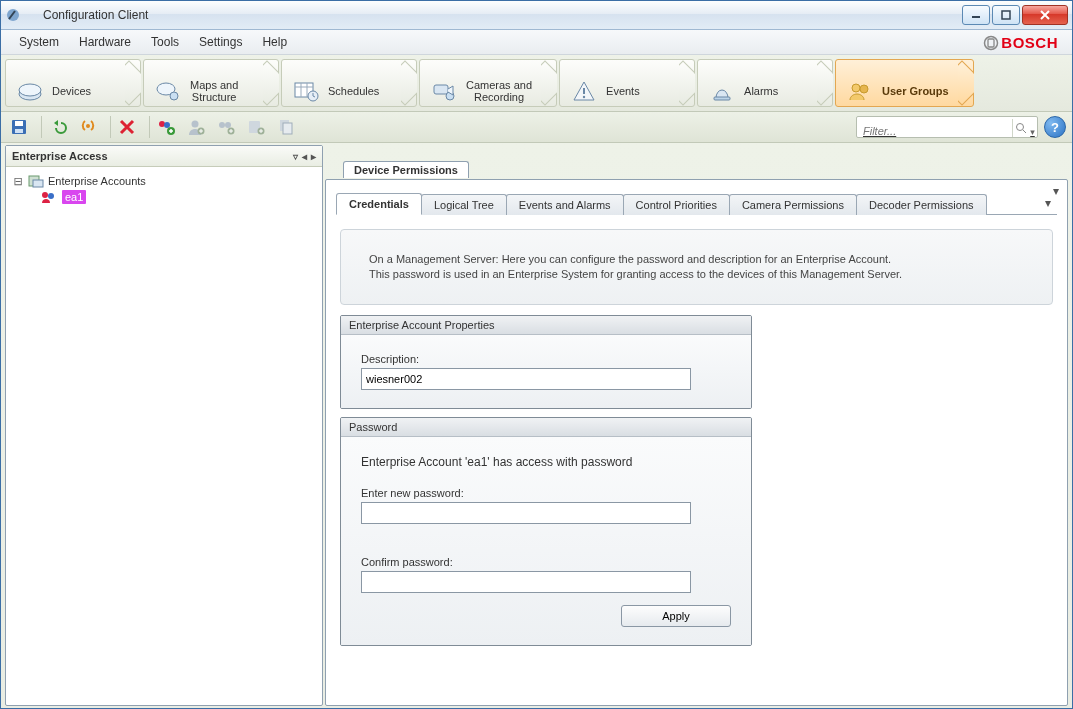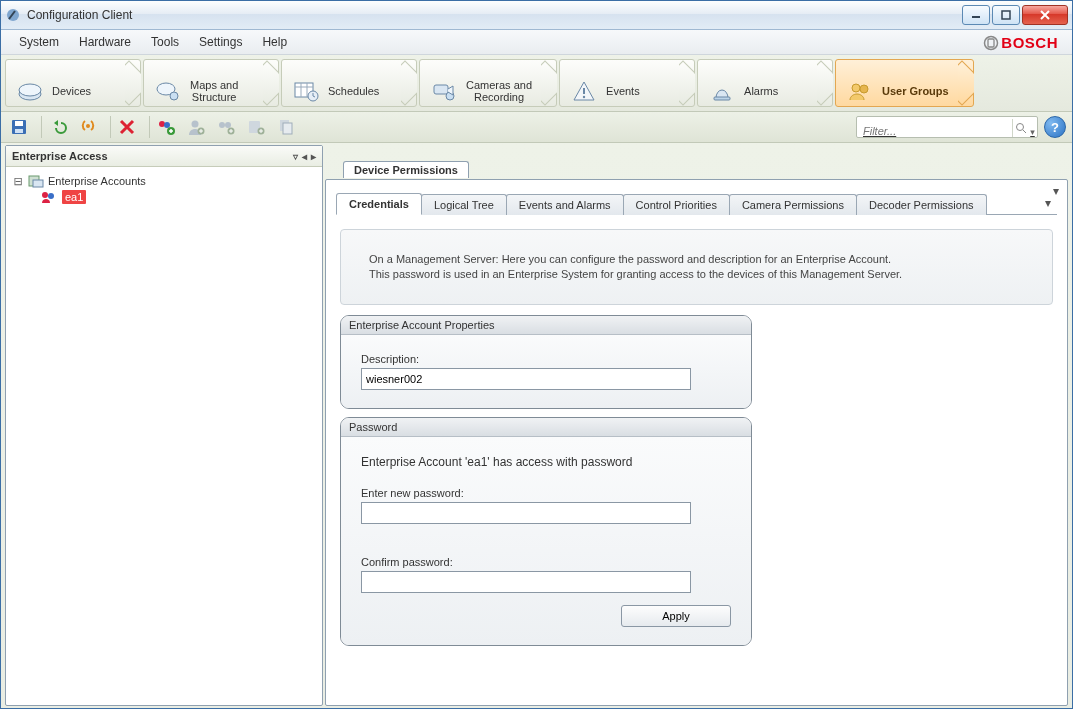--- a/index.html
+++ b/index.html
@@ -1,21 +1,21 @@
 <!DOCTYPE html>
 <html><head>
 <meta charset="utf-8">
 <style>
 html,body{margin:0;padding:0;font-family:"Segoe UI",Tahoma,Arial,sans-serif;font-size:12px;color:#333;background:#d8e4ec;}
 .window{width:1073px;height:709px;border:1px solid #3b6ea5;background:#fff;box-sizing:border-box;display:flex;flex-direction:column;overflow:hidden;}
 
 
 .titlebar{height:28px;background:linear-gradient(#fdfefe,#e6edf5 45%,#d6e2ef 46%,#e2ecf6);border-bottom:1px solid #9fb8d2;display:flex;align-items:center;padding:0 4px;}
 .titlebar .appicon{width:16px;height:16px;margin-right:6px;}
-.titlebar .title{flex:0 0 auto;color:#333;font-size:12px;}
+.titlebar .title{flex:0 0 auto;color:#333;font-size:12px;margin-left:16px;}
 .titlebar .spacer{flex:1;}
 .winbtn{width:26px;height:18px;margin-left:2px;border:1px solid #5b89b4;border-radius:3px;display:flex;align-items:center;justify-content:center;background:linear-gradient(#f7fbff,#cfe3f5);}
 .winbtn.close{width:44px;background:linear-gradient(#f7a8a0,#e4574a 45%,#d6382a 46%,#e5624f);border-color:#a03225;color:#fff;}
 .winbtn svg{display:block;}
 
 
 .menubar{height:24px;background:linear-gradient(#f7f9fb,#e9edf0);display:flex;align-items:center;padding:0 8px;border-bottom:1px solid #cfd6dc;}
 .menubar .item{padding:3px 10px;color:#333;cursor:default;}
 .brand{margin-left:auto;display:flex;align-items:flex-end;gap:2px;color:#e20015;font-weight:bold;font-size:15px;letter-spacing:0.5px;padding-right:6px;}
 
@@ -43,36 +43,36 @@
 
 
 .body{flex:1;display:flex;background:linear-gradient(#eef2e8,#e9ede3);overflow:hidden;}
 .sidebar{width:318px;box-sizing:border-box;border:1px solid #8fa0b0;margin:2px 2px 2px 4px;background:#fff;border-radius:2px;display:flex;flex-direction:column;}
 .sidehead{height:20px;background:linear-gradient(#fafbf8,#e9ede3);border-bottom:1px solid #c6ccb9;display:flex;align-items:center;padding:0 6px;font-weight:bold;font-size:11px;}
 .sidehead .ctrls{margin-left:auto;display:flex;gap:4px;color:#555;font-size:10px;}
 .tree{padding:6px 4px;}
 .treerow{display:flex;align-items:center;gap:4px;padding:1px 2px;font-size:11px;}
 .treerow .tw{width:12px;text-align:center;color:#666;}
 .treerow.child{padding-left:30px;}
-.treerow.sel span.txt{background:#ef4444;color:#fff;padding:1px 3px;border-radius:1px;}
+.treerow.sel span.txt{background:#d946ef;color:#fff;padding:1px 3px;border-radius:1px;}
 
 .main{flex:1;margin:2px 4px 2px 0;display:flex;flex-direction:column;}
 .panelhead{height:18px;margin:16px 0 0 18px;}
 .panelhead .tab{display:inline-block;padding:2px 10px;border:1px solid #8fa0b0;border-bottom:none;background:#fff;border-radius:3px 3px 0 0;font-weight:bold;font-size:11px;}
 .panelbody{flex:1;border:1px solid #8fa0b0;background:#fff;border-radius:2px;padding:10px 10px 10px 10px;overflow:auto;position:relative;}
 .panelmenu{position:absolute;right:8px;top:4px;color:#555;}
 
 .subtabs{display:flex;align-items:flex-end;border-bottom:1px solid #9aa7b4;margin-top:2px;}
 .subtab{padding:4px 12px;border:1px solid #9aa7b4;border-bottom:none;margin-right:-1px;background:linear-gradient(#f3f5f7,#e3e8ed);font-size:11px;border-radius:3px 3px 0 0;position:relative;top:1px;}
 .subtab.active{background:#fff;font-weight:bold;z-index:2;border-bottom:1px solid #fff;}
 .subtabs .dd{margin-left:auto;padding:4px 6px;color:#555;}
 
 .hintbox{margin:14px 4px 10px 4px;border:1px solid #cdd4da;border-radius:4px;background:linear-gradient(#f7f8f9,#eef1f3);padding:22px 28px;font-size:11px;color:#444;line-height:15px;}
 
-.group{margin:8px 4px;border:1px solid #7f8b96;border-radius:9px;overflow:hidden;}
+.group{margin:8px 4px;border:1px solid #7f8b96;border-radius:2px;overflow:hidden;}
 .group .gh{background:linear-gradient(#f0f2f4,#d9dee3);padding:3px 8px;font-size:11px;border-bottom:1px solid #b6bec6;}
 .group .gb{background:linear-gradient(#fafbfc,#edf0f3);padding:18px 20px;}
 .formrow label{display:block;font-size:11px;margin-bottom:3px;}
 .formrow input[type=text],.formrow input[type=password]{width:320px;height:18px;border:1px solid #8a97a4;padding:1px 4px;font-size:11px;box-sizing:content-box;}
 .applyrow{display:flex;justify-content:flex-end;margin-top:12px;}
 .applyrow button{width:110px;height:22px;border:1px solid #8a97a4;background:linear-gradient(#fdfdfd,#e6eaee);border-radius:3px;font-size:11px;}
 
 </style>
 </head>
 <body>

